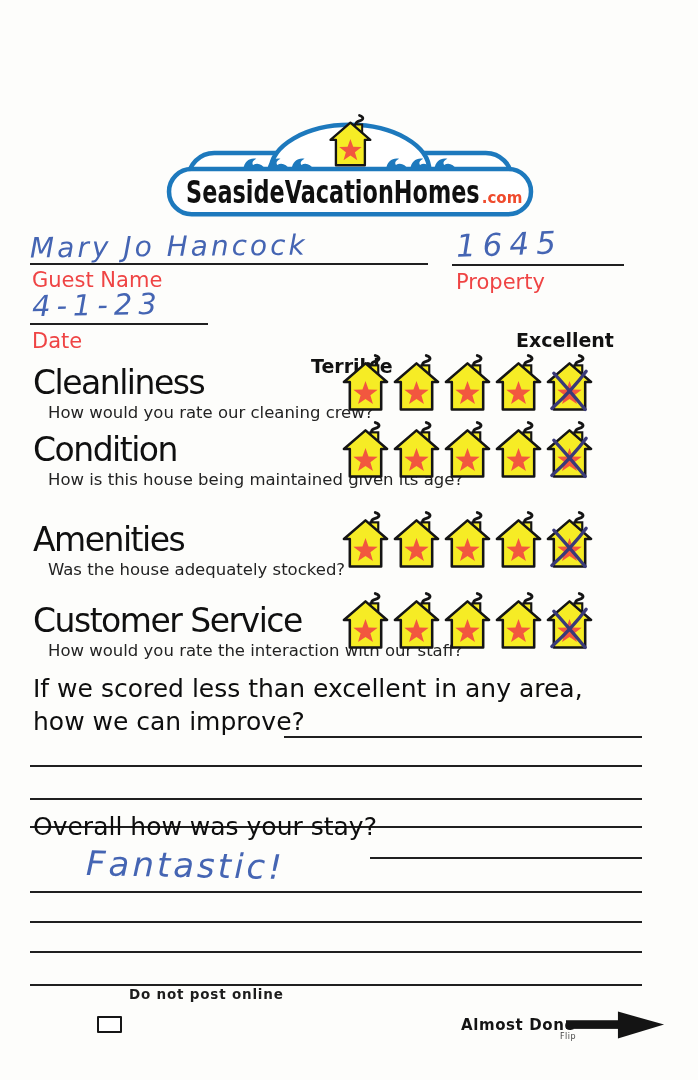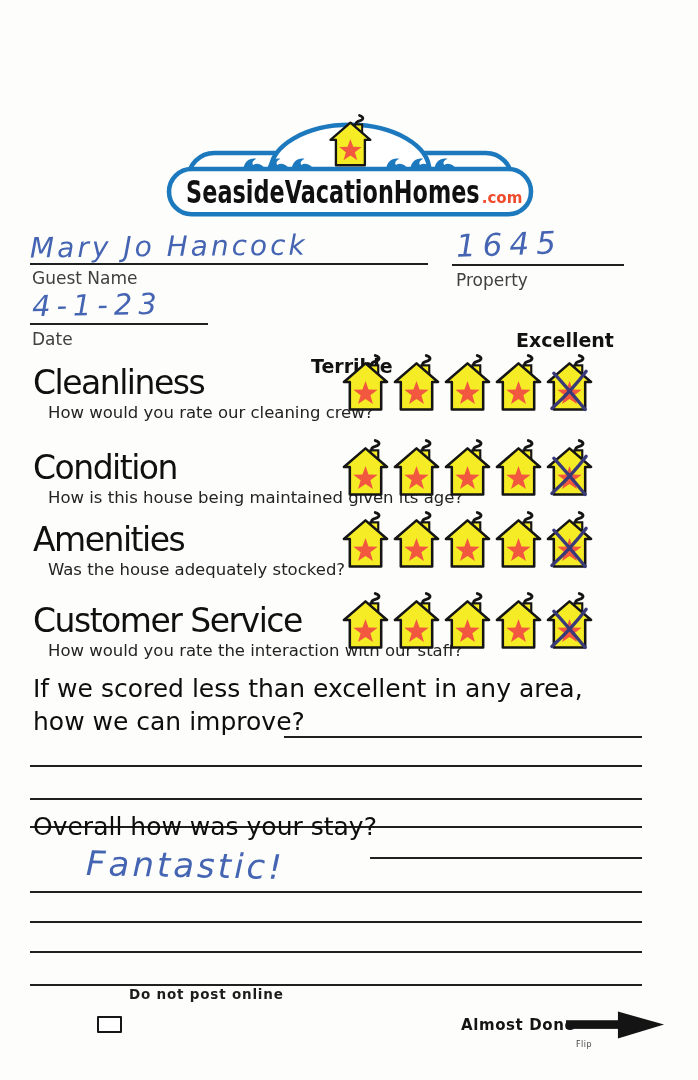--- a/index.html
+++ b/index.html
@@ -19,51 +19,51 @@
     color:var(--ink-blue,#4565b3);
     white-space:nowrap;
   }
   .hand-guest{left:30px;top:230px;font-size:28px;letter-spacing:3px;transform:rotate(-0.6deg);}
   .hand-prop{left:456px;top:226px;font-size:31px;letter-spacing:7px;transform:rotate(-2deg);}
   .hand-date{left:32px;top:288px;font-size:29px;letter-spacing:6px;transform:rotate(-1deg);}
   .hand-overall{left:86px;top:845px;font-size:34px;letter-spacing:3px;transform:rotate(1.2deg);}
   
   .hr{position:absolute;height:2px;background:#202020;}
   
-  .field-label{font-size:17px;color:#404040;}
+  .field-label{font-size:21px;color:#ef4444;}
   .lbl-guest{left:32px;top:268px;}
   .lbl-prop{left:456px;top:270px;}
   .lbl-date{left:32px;top:329px;}
   .scale-label{font-size:19px;font-weight:bold;color:#121212;}
   .lbl-terrible{left:311px;top:327px;margin-top:28px;}
   .lbl-excellent{left:516px;top:329px;}
   
   .rating-row{position:absolute;left:0;width:594px;height:70px;}
   .rating-row:nth-of-type(1){top:352px;}
-  .rating-row:nth-of-type(2){top:437px;}
+  .rating-row:nth-of-type(2){top:419px;}
   .rating-row:nth-of-type(3){top:509px;}
   .rating-row:nth-of-type(4){top:590px;}
   .rating-title{position:absolute;left:33px;top:11px;font-size:33px;letter-spacing:-1.5px;white-space:nowrap;color:#101010;}
   .rating-question{position:absolute;left:48px;top:51px;font-size:16.5px;color:#232323;white-space:nowrap;}
   .houses{position:absolute;left:340px;top:0;display:flex;}
   .house{position:relative;width:51px;height:62px;}
   .house svg{position:absolute;left:0;top:0;width:51px;height:62px;}
   svg.xo{z-index:2;}
   
   .bigq{font-size:25px;color:#0e0e0e;white-space:nowrap;}
   .q-improve-1{left:33px;top:674px;}
   .q-improve-2{left:33px;top:707px;}
   .q-overall{left:33px;top:812px;}
   
   .checkbox{left:97px;top:1016px;width:21px;height:13px;border:2.5px solid #161616;border-radius:1px;background:#fff;}
   .cb-label{left:129px;top:986px;font-size:13.5px;font-weight:bold;letter-spacing:0.8px;color:#1c1c1c;}
   .almost-done{left:461px;top:1016px;font-size:15px;font-weight:bold;letter-spacing:0.6px;color:#141414;}
   .arrow{left:566px;top:1009px;width:100px;height:34px;}
   .arrow svg{width:100%;height:100%;}
-  .flip-label{left:576px;top:1032px;font-size:8px;color:#444;letter-spacing:0.5px;margin-top:8px;}
+  .flip-label{left:560px;top:1032px;font-size:8px;color:#444;letter-spacing:0.5px;}
   .hidden-defs{position:absolute;width:0;height:0;overflow:hidden;}
 </style>
 </head>
 <body>
 
 <svg class="hidden-defs" aria-hidden="true">
   <defs>
     <symbol id="house-sym" viewBox="0 0 52 62">
       <path d="M36,3 c5,1.5 5,4.5 0,6 c-5,1.5 -5,4.5 0,6" style="fill:none;stroke:#151515;stroke-width:3;stroke-linecap:round"></path>
       <rect x="31" y="13" width="8" height="10" style="fill:var(--house-yellow);stroke:#151515;stroke-width:2.2"></rect>

